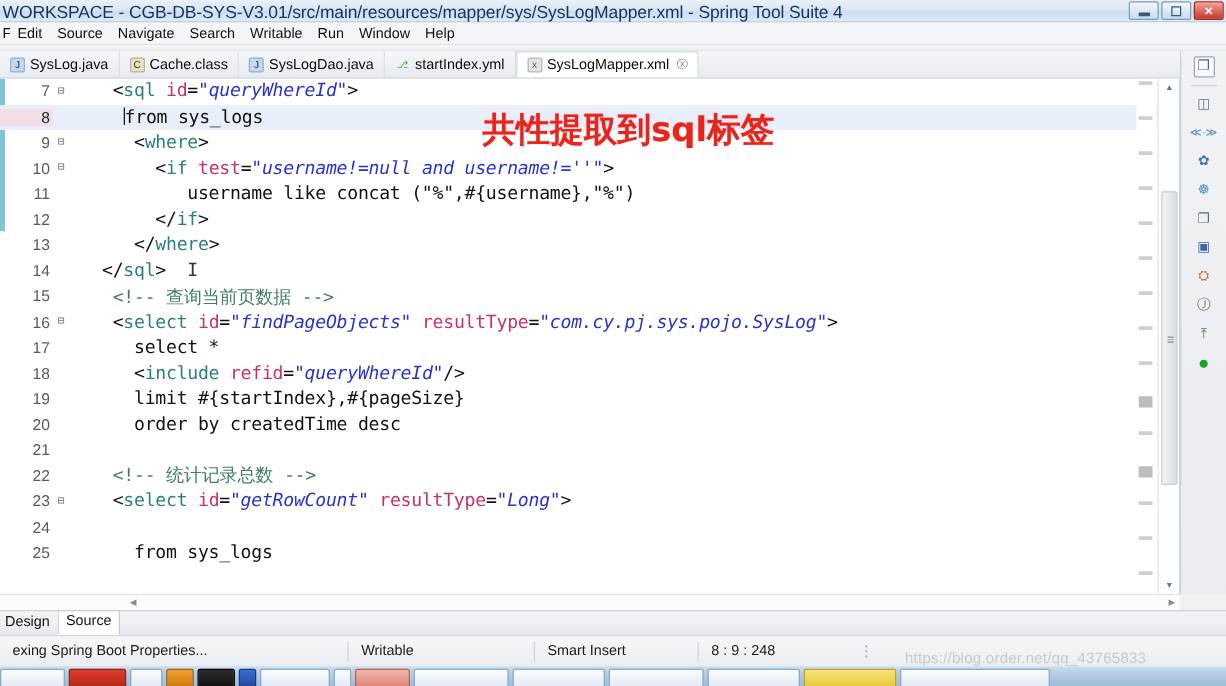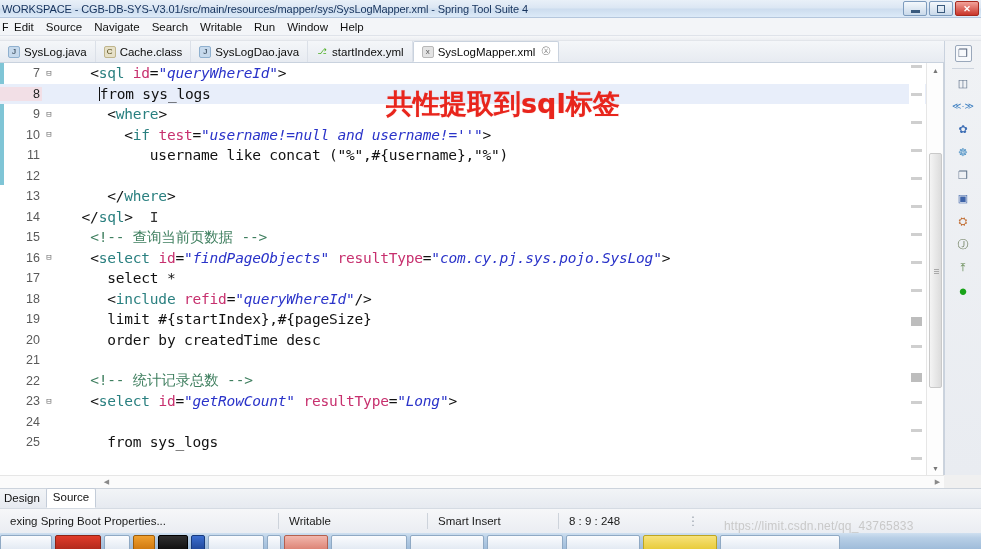--- a/index.html
+++ b/index.html
@@ -16,21 +16,21 @@
   }
 
   
   .titlebar {
     position: absolute; left: 0; top: 0; width: 981px; height: 18px;
     background: linear-gradient(to bottom, #e9f0f8 0%, #dbe6f3 48%, #ccdcee 52%, #dceaf8 100%);
     border-bottom: 1px solid #b5c7dd;
     display: flex; align-items: center;
   }
   .titlebar .title {
-    font-size: 11px; color: #15325c; padding-left: 2px;
+    font-size: 14px; color: #15325c; padding-left: 2px;
     white-space: nowrap; letter-spacing: -0.1px;
   }
   .winbtns { position: absolute; right: 2px; top: 1px; display: flex; gap: 2px; }
   .winbtn {
     width: 24px; height: 15px; border: 1px solid #7d9bbd;
     border-radius: 2px;
     background: linear-gradient(to bottom,#f4f8fc,#c9d9ea);
     display: flex; align-items: center; justify-content: center;
     font-size: 9px; color: #31506f;
   }
@@ -349,20 +349,21 @@
           <span class="code">        <span class="punct">&lt;</span><span class="tagname">if</span><span class="plain"> </span><span class="attrname">test</span><span class="punct">=</span><span class="attrval">"username!=null and username!=''"</span><span class="punct">&gt;</span></span>
         </div>
         <div class="row">
           <span class="ln">11</span>
           <span class="fold"></span>
           <span class="code">           <span class="plain">username like concat ("%",#{username},"%")</span></span>
         </div>
         <div class="row">
           <span class="ln">12</span>
           <span class="fold"></span>
+          <span class="code">        <span class="punct">&lt;/</span><span class="tagname">if</span><span class="punct">&gt;</span></span>
         </div>
         <div class="row">
           <span class="ln">13</span>
           <span class="fold"></span>
           <span class="code">      <span class="punct">&lt;/</span><span class="tagname">where</span><span class="punct">&gt;</span></span>
         </div>
         <div class="row">
           <span class="ln">14</span>
           <span class="fold"></span>
           <span class="code">   <span class="punct">&lt;/</span><span class="tagname">sql</span><span class="punct">&gt;</span><span class="imark">  I</span></span>
@@ -480,21 +481,21 @@
     <div class="st-cell" style="width:278px">exing Spring Boot Properties...</div>
     <div class="st-sep"></div>
     <div class="st-cell" style="width:148px">Writable</div>
     <div class="st-sep"></div>
     <div class="st-cell" style="width:130px">Smart Insert</div>
     <div class="st-sep"></div>
     <div class="st-cell" style="width:120px">8 : 9 : 248</div>
     <div class="st-dots">⋮</div>
   </div>
 
-  <div class="watermark">https://limit.csdn.net/qq_43765833</div>
+  <div class="watermark">https://blog.order.net/qq_43765833</div>
 
   <div class="taskbar">
     <div class="tbtn" style="width:52px"></div>
     <div class="tbtn red" style="width:46px"></div>
     <div class="tbtn" style="width:26px"></div>
     <div class="tbtn orange" style="width:22px"></div>
     <div class="tbtn dark" style="width:30px"></div>
     <div class="tbtn blue" style="width:14px"></div>
     <div class="tbtn" style="width:56px"></div>
     <div class="tbtn" style="width:14px"></div>

